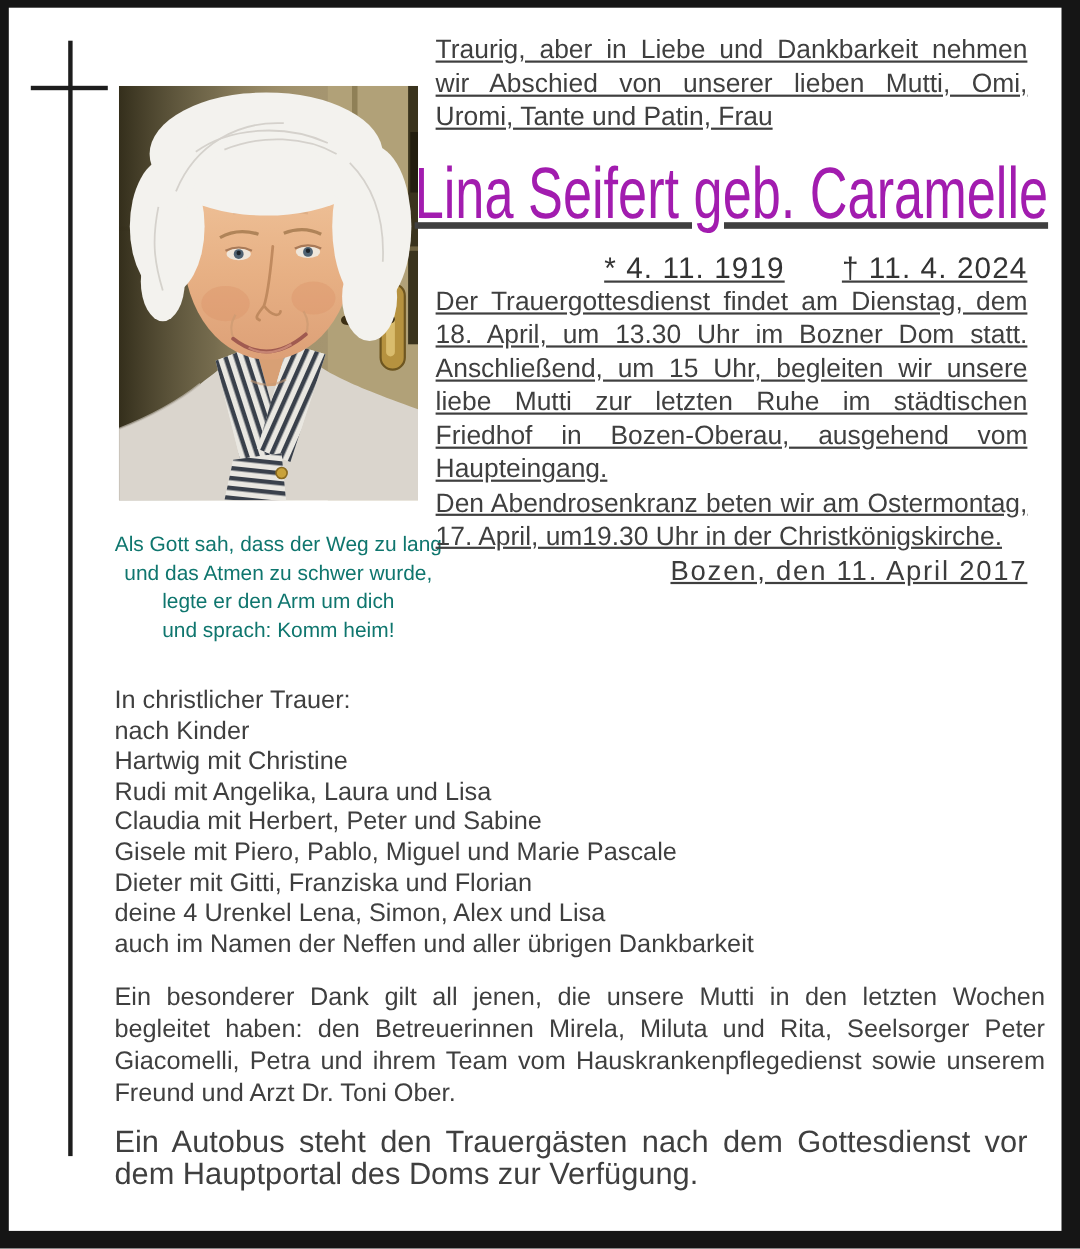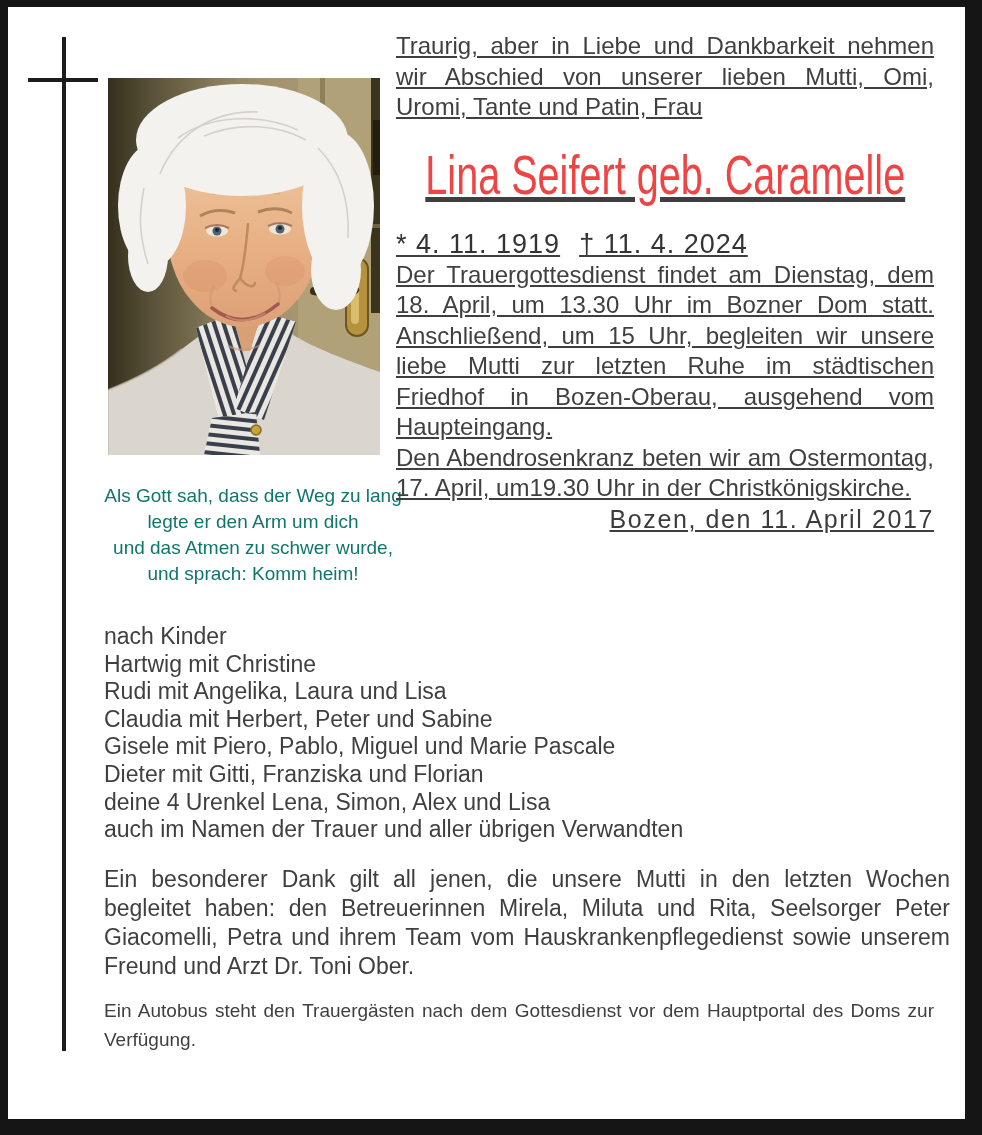--- a/index.html
+++ b/index.html
@@ -24,36 +24,36 @@
     position:absolute;left:78px;top:476px;width:334px;
     font-size:19px;line-height:26px;text-align:center;color:#0f766e;
   }
   
   .right-col{position:absolute;left:388px;top:24px;width:538px;text-decoration:underline;}
   .right-col p{margin:0;}
   .body-text{font-size:24px;line-height:30.5px;color:#3f3f3f;text-align:right;}
   .justify{text-align:justify;text-justify:inter-word;}
   .name{
     margin-top:20px;height:64px;display:flex;align-items:center;justify-content:center;
-    white-space:nowrap;font-size:55px;color:#ef4444;letter-spacing:0px;
+    white-space:nowrap;font-size:66px;color:#a21caf;letter-spacing:0px;
   }
   .name span{display:inline-block;transform:scaleX(0.72);transform-origin:50% 50%;}
   .dates{
-    margin-top:22px;display:flex;justify-content:flex-start;gap:19px;
+    margin-top:22px;display:flex;justify-content:flex-end;gap:52px;
     font-size:27px;color:#333333;letter-spacing:1px;
   }
   .mt-a{margin-top:22px;}
   .mt-b{margin-top:9px;}
   .dateline{margin-top:13px;font-size:25px;letter-spacing:1.6px;color:#3c3c3c;}
   
   .bottom{position:absolute;left:96px;top:616px;width:846px;}
   .mourners{font-size:23px;line-height:27.6px;color:#3f3f3f;}
   .mourners div{white-space:nowrap;}
   .thanks{margin:21px 0 0 0;font-size:23px;line-height:29px;}
-  .bus{margin:15px 16px 0 0;font-size:19px;line-height:29px;}
+  .bus{margin:15px 16px 0 0;font-size:28px;line-height:29px;}
 </style>
 </head>
 <body>
 
 <div class="page">
 
   <div class="cross-stem"></div>
   <div class="cross-arm"></div>
 
   <div class="photo">
@@ -149,49 +149,50 @@
         <path d="M36,110 C30,140 32,160 40,186"></path>
         <path d="M96,58 C130,44 170,46 198,62"></path>
       </g>
 
       <circle cx="148" cy="352" r="5" fill="#c9a23a" stroke="#8a6a20" stroke-width="1.5"></circle>
     </svg>
   </div>
 
   <div class="quote">
       <div>Als Gott sah, dass der Weg zu lang</div>
+      <div>und das Atmen zu schwer wurde,</div>
       <div>legte er den Arm um dich</div>
-      <div>und das Atmen zu schwer wurde,</div>
       <div>und sprach: Komm heim!</div>
     </div>
 
   <div class="right-col">
     <p class="body-text justify">Traurig, aber in Liebe und Dankbarkeit nehmen wir Abschied von unserer lieben Mutti, Omi, Uromi, Tante und Patin, Frau</p>
     <div class="name">
         <span>Lina Seifert geb. Caramelle</span>
       </div>
     <div class="dates">
       <span>* 4. 11. 1919</span>
       <span>† 11. 4. 2024</span>
     </div>
     <p class="body-text justify mt-b">Der Trauergottesdienst findet am Dienstag, dem 18. April, um 13.30 Uhr im Bozner Dom statt. Anschließend, um 15 Uhr, begleiten wir unsere liebe Mutti zur letzten Ruhe im städtischen Friedhof in Bozen-Oberau, ausgehend vom Haupteingang.</p>
     <p class="body-text justify mt-b">Den Abendrosenkranz beten wir am Ostermontag, 17. April, um19.30 Uhr in der Christkönigskirche.</p>
     <p class="body-text dateline">Bozen, den 11. April 2017</p>
   </div>
 
   <div class="bottom">
     <div class="mourners">
+      <div>In christlicher Trauer:</div>
       <div>
           <div>nach Kinder</div>
           <div>Hartwig mit Christine</div>
           <div>Rudi mit Angelika, Laura und Lisa</div>
           <div>Claudia mit Herbert, Peter und Sabine</div>
           <div>Gisele mit Piero, Pablo, Miguel und Marie Pascale</div>
           <div>Dieter mit Gitti, Franziska und Florian</div>
           <div>deine 4 Urenkel Lena, Simon, Alex und Lisa</div>
-          <div>auch im Namen der Trauer und aller übrigen Verwandten</div>
+          <div>auch im Namen der Neffen und aller übrigen Dankbarkeit</div>
         </div>
     </div>
     <p class="thanks justify">Ein besonderer Dank gilt all jenen, die unsere Mutti in den letzten Wochen begleitet haben: den Betreuerinnen Mirela, Miluta und Rita, Seelsorger Peter Giacomelli, Petra und ihrem Team vom Hauskrankenpflegedienst sowie unserem Freund und Arzt Dr. Toni Ober.</p>
     <p class="bus justify">Ein Autobus steht den Trauergästen nach dem Gottesdienst vor dem Hauptportal des Doms zur Verfügung.</p>
   </div>
 
 </div>
 
 </body></html>

